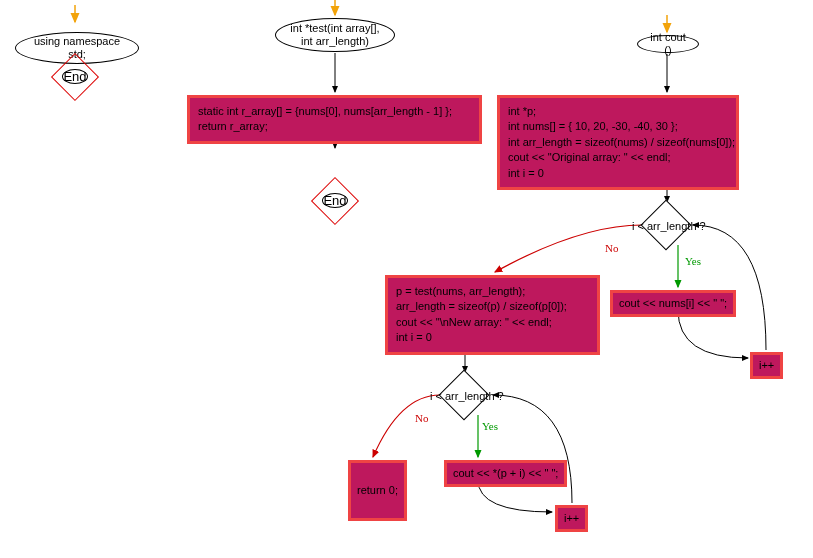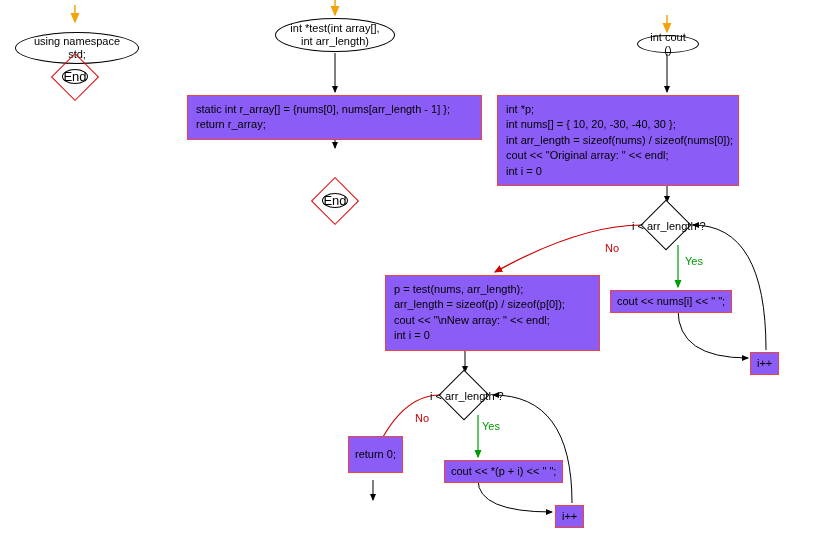--- a/index.html
+++ b/index.html
@@ -26,22 +26,22 @@
     border-radius: 50%;
     text-align: center;
     display: flex;
     align-items: center;
     justify-content: center;
     background: #fff;
     padding: 2px 8px;
     line-height: 1.2;
   }
   .box {
-    border: 1px solid #ef4444;
-    background: #8b5cf6;
+    border: 3px solid #ef4444;
+    background: #be185d;
     padding: 6px 8px;
     line-height: 1.4;
     white-space: pre;
   }
   .end {
     width: 34px;
     height: 34px;
     position: relative;
   }
   .end .diamond {
@@ -75,20 +75,21 @@
   }
   .decision-text {
     position: absolute;
     transform: rotate(-45deg);
     white-space: nowrap;
     text-align: center;
   }
   .edge-label {
     position: absolute;
     font-size: 11px;
+    font-family: Liberation Serif, serif;
   }
 </style>
 </head>
 <body>
 
 <svg width="813" height="558">
   <defs>
     <marker id="arrow" markerWidth="8" markerHeight="8" refX="6" refY="3" orient="auto">
       <path d="M0,0 L7,3 L0,6 Z" fill="#000"></path>
     </marker>
@@ -172,13 +173,13 @@
 int i = 0</div>
 
 <div class="decision" style="left:446px;top:377px;width:36px;height:36px">
   <div class="decision-text" style="left:-30px;top:10px;width:100px">i &lt; arr_length ?</div>
 </div>
 <div class="edge-label" style="left:415px;top:412px;color:#c00">No</div>
 <div class="edge-label" style="left:482px;top:420px;color:#090">Yes</div>
 
 <div class="node box" style="left:444px;top:460px;padding:3px 6px">cout &lt;&lt; *(p + i) &lt;&lt; " ";</div>
 <div class="node box" style="left:555px;top:505px;padding:3px 6px">i++</div>
-<div class="node box" style="left:348px;top:436px;padding:10px 6px">return 0;</div>
+<div class="node box" style="left:348px;top:460px;padding:20px 6px">return 0;</div>
 
 </body></html>

